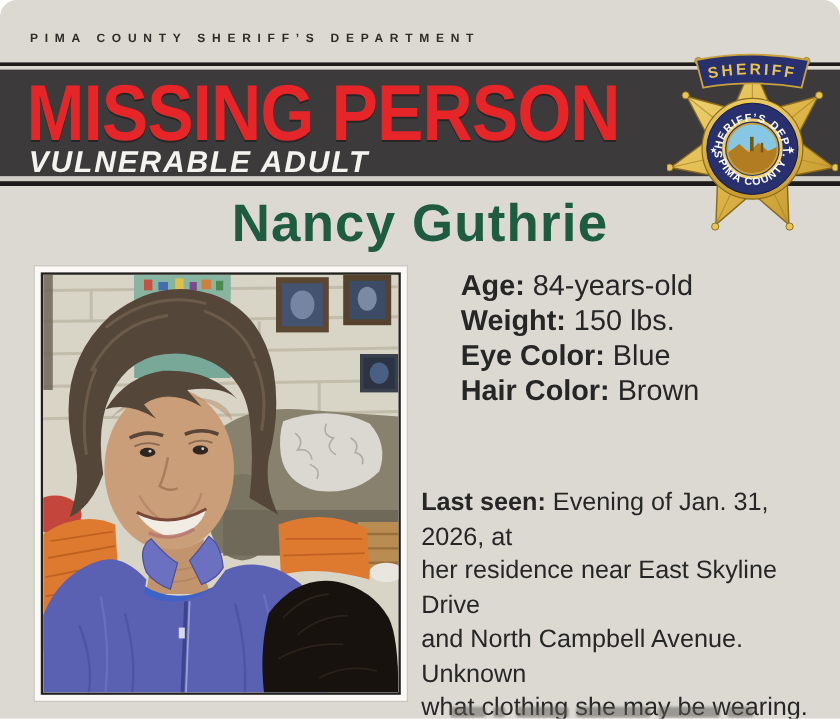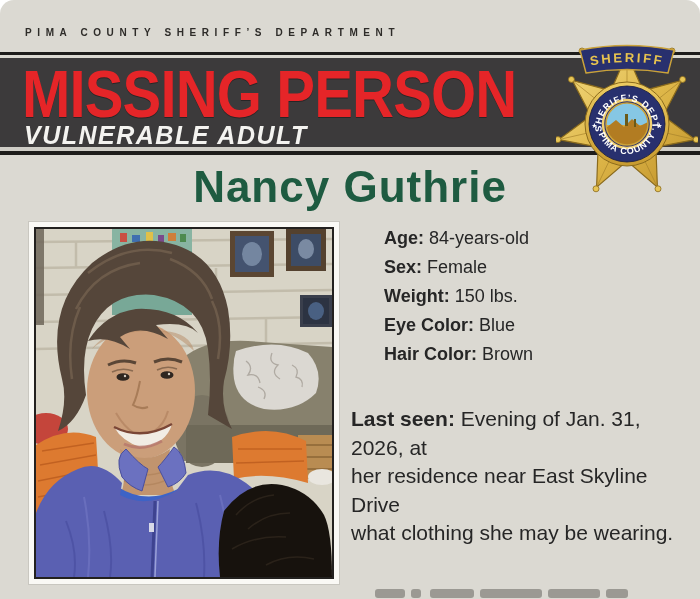--- a/index.html
+++ b/index.html
@@ -46,21 +46,21 @@
   
   .photo{
     position:absolute;left:29px;top:222px;
     background:#faf9f5;padding:5px;
     box-shadow:0 0 0 1px #c9c7c0;
   }
   .photo-inner{display:block;border:2px solid #23211f;width:296px;height:348px;}
   
   .details{
     position:absolute;left:384px;top:224px;
-    font-size:18px;line-height:29px;color:#262626;
+    font-size:24px;line-height:29px;color:#262626;
   }
   .details .lbl{font-weight:bold;}
   
   .lastseen{
     position:absolute;left:351px;top:405px;width:332px;
     font-size:21px;line-height:28.5px;color:#262626;
   }
   .lastseen .lbl{font-weight:bold;}
   
   .smudge{position:absolute;top:589px;height:9px;border-radius:3px;
@@ -289,29 +289,29 @@
         <path d="M200,286 Q216,268 238,266"></path>
           <path d="M212,300 Q230,284 254,284"></path>
         <path d="M196,320 Q220,306 250,308"></path>
           <path d="M230,336 Q252,324 278,330"></path>
       </g>
     </svg>
   </div>
 
   <div class="details">
     <div><span class="lbl">Age:</span> <span>84-years-old</span></div>
-    <div><span class="lbl">Sex:</span> <span>Female</span></div>
     <div><span class="lbl">Weight:</span> <span>150 lbs.</span></div>
     <div><span class="lbl">Eye Color:</span> <span>Blue</span></div>
     <div><span class="lbl">Hair Color:</span> <span>Brown</span></div>
   </div>
 
   <div class="lastseen">
     <div><span class="lbl">Last seen:</span> <span>Evening of Jan. 31, 2026, at</span></div>
     <div>her residence near East Skyline Drive</div>
+    <div>and North Campbell Avenue. Unknown</div>
     <div>what clothing she may be wearing.</div>
   </div>
 
   <div>
     <div class="smudge" style="left:375px;width:30px;"></div>
     <div class="smudge" style="left:411px;width:10px;"></div>
     <div class="smudge" style="left:430px;width:44px;"></div>
     <div class="smudge" style="left:480px;width:62px;"></div>
     <div class="smudge" style="left:548px;width:52px;"></div>
     <div class="smudge" style="left:606px;width:22px;"></div>

